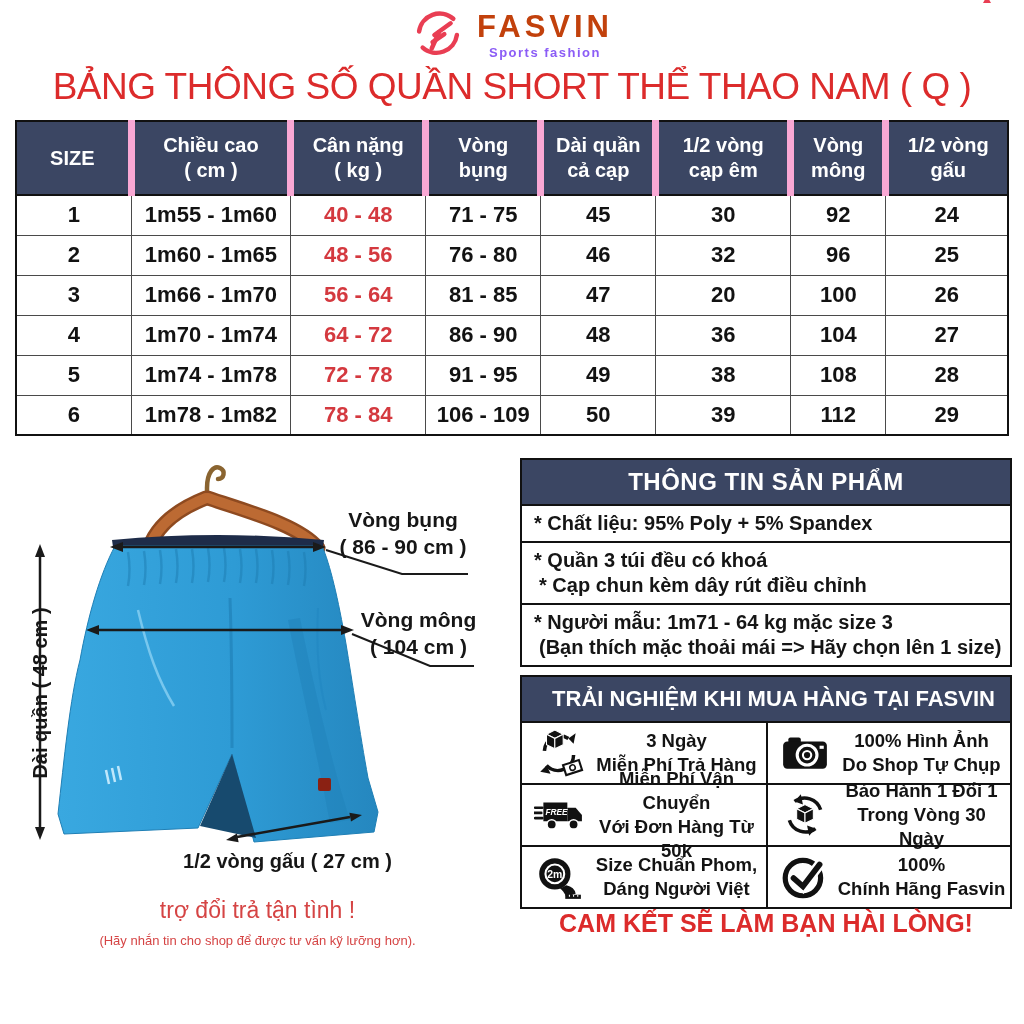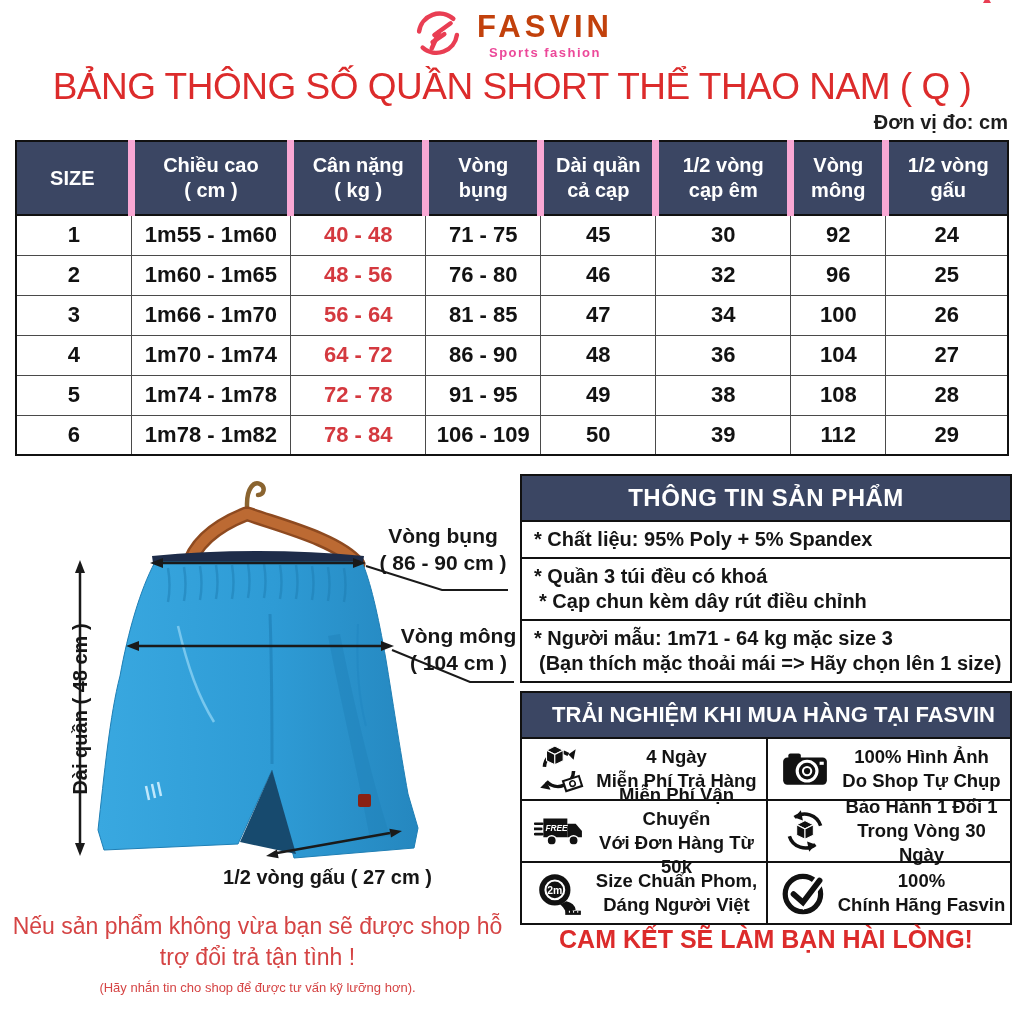--- a/index.html
+++ b/index.html
@@ -5,41 +5,41 @@
   * { margin:0; padding:0; box-sizing:border-box; }
   html,body { width:1024px; height:1024px; background:#fff; overflow:hidden;
     font-family:"Liberation Sans","DejaVu Sans",sans-serif; }
 
   
   .logo-row { display:flex; justify-content:center; align-items:center; gap:12px; padding-top:8px; height:62px; }
   .logo-text { text-align:center; }
   .brand-name { font-size:31px; font-weight:bold; letter-spacing:4px; color:#c2410c; line-height:1; position:relative; display:inline-block; }
   .brand-accent { position:absolute; top:-8px; right:33px; width:0; height:0;
     border:4px solid transparent; border-bottom:7px solid #E93E53; }
-  .brand-tagline { font-size:13px; font-weight:bold; letter-spacing:1.5px; color:#ec4899; margin-top:3px; }
+  .brand-tagline { font-size:13px; font-weight:bold; letter-spacing:1.5px; color:#8b5cf6; margin-top:3px; }
   .page-title { text-align:center; color:#DC2B2B; font-size:37px; font-weight:400; letter-spacing:-0.5px; margin-top:4px; }
   .unit-note { text-align:right; padding-right:16px; font-size:20px; font-weight:bold; color:#1d1d1d; margin-top:3px; margin-bottom:5px; }
 
   
-  .size-table { width:994px; margin:6px auto; border-collapse:collapse; table-layout:fixed; }
+  .size-table { width:994px; margin:12px auto; border-collapse:collapse; table-layout:fixed; }
   .size-table th { background:#3B4663; color:#fff; font-size:20px; font-weight:bold; height:74px;
     border-left:7px solid #f9a8d4; border-top:2px solid #111; border-bottom:2px solid #111; line-height:1.25; }
   .size-table th:first-child { border-left:2px solid #111; }
   .size-table th:last-child  { border-right:2px solid #111; }
   .size-table td { text-align:center; font-size:22px; font-weight:bold; color:#121212; height:40px;
     border:1px solid #4a4a4a; }
   .size-table td:first-child { border-left:2px solid #111; }
   .size-table td:last-child  { border-right:2px solid #111; }
   .size-table tr:last-child td { border-bottom:2px solid #111; }
   .size-table td.red { color:#D4393F; }
 
   
   .bottom { position:relative; height:554px; margin-top:8px; }
   .figure-col { position:absolute; left:0; top:0; width:515px; }
-  .fig-canvas { position:relative; width:515px; height:445px;margin-left:40px; }
+  .fig-canvas { position:relative; width:515px; height:445px; }
   .fig-canvas svg.shorts { position:absolute; left:0; top:0; }
   .meas { position:absolute; font-weight:bold; color:#161616; text-align:center; line-height:1.3; }
   .lbl-waist  { left:318px; top:58px;  width:170px; font-size:21px; }
   .lbl-hip    { left:336px; top:158px; width:165px; font-size:21px; }
   .lbl-length { left:-75px; top:232px; width:230px; font-size:20px; transform:rotate(-90deg); }
   .lbl-hem    { left:150px; top:400px; width:275px; font-size:20px; }
   .fig-notes { text-align:center; color:#D54444; margin-top:2px; }
   .fig-note-main { font-size:23px; line-height:31px; font-weight:500; }
   .fig-note-sub  { font-size:13px; margin-top:7px; font-weight:500; }
 
@@ -75,21 +75,20 @@
       </g>
     </svg>
     <div class="logo-text">
       <div class="brand-name">FASVIN</div>
       <span class="brand-accent"></span>
       <div class="brand-tagline">Sports fashion</div>
     </div>
   </div>
 
   <h1 class="page-title">BẢNG THÔNG SỐ QUẦN SHORT THỂ THAO NAM ( Q )</h1>
-  <div class="unit-note">Đơn vị đo: cm</div>
 
   <table class="size-table">
       <colgroup>
         <col style="width: 11.6%;">
         <col style="width: 16.1%;">
         <col style="width: 13.6%;">
         <col style="width: 11.6%;">
         <col style="width: 11.6%;">
         <col style="width: 13.6%;">
         <col style="width: 9.6%;">
@@ -150,21 +149,21 @@
           <td>32</td>
           <td>96</td>
           <td>25</td>
         </tr>
         <tr>
           <td>3</td>
           <td>1m66 - 1m70</td>
           <td class="red">56 - 64</td>
           <td>81 - 85</td>
           <td>47</td>
-          <td>34</td>
+          <td>20</td>
           <td>100</td>
           <td>26</td>
         </tr>
         <tr>
           <td>4</td>
           <td>1m70 - 1m74</td>
           <td class="red">64 - 72</td>
           <td>86 - 90</td>
           <td>48</td>
           <td>36</td>
@@ -267,21 +266,20 @@
             <div>( 86 - 90 cm )</div>
         </div>
         <div class="meas lbl-hip">
           <div>Vòng mông</div>
             <div>( 104 cm )</div>
         </div>
         <div class="meas lbl-length">Dài quần ( 48 cm )</div>
         <div class="meas lbl-hem">1/2 vòng gấu ( 27 cm )</div>
       </div>
       <div class="fig-notes">
-        <div class="fig-note-main">Nếu sản phẩm không vừa bạn sẽ được shop hỗ</div>
         <div class="fig-note-main">trợ đổi trả tận tình !</div>
         <div class="fig-note-sub">(Hãy nhắn tin cho shop để được tư vấn kỹ lưỡng hơn).</div>
       </div>
     </div>
 
     <div class="info-col">
       <div class="box info-box">
         <div class="box-header">THÔNG TIN SẢN PHẨM</div>
         <div id="info-rows">
             <div class="info-row">
@@ -312,21 +310,21 @@
    <polygon points="12,6 20,10 20,20 12,16" fill="#111"></polygon>
                     <polygon points="28,6 20,10 20,20 28,16" fill="#111"></polygon>
                   </g>
    <g transform="rotate(-18 37 38)">
                     <rect x="29" y="33" width="16" height="10" fill="#fff" stroke="#111" stroke-width="2"></rect>
    <circle cx="37" cy="38" r="2.6" fill="none" stroke="#111" stroke-width="1.5"></circle>
                   </g>
                 </svg>
               </div>
               <div class="exp-text">
-                <div>4 Ngày</div>
+                <div>3 Ngày</div>
                 <div>Miễn Phí Trả Hàng</div>
               </div>
             </div>
             <div class="exp-cell">
               <div class="exp-icon">
                 <svg viewBox="0 0 48 48" width="50" height="50">
    <rect x="8" y="9" width="12" height="7" rx="2" fill="#111"></rect>
    <rect x="3" y="13" width="42" height="26" rx="4" fill="#111"></rect>
    <circle cx="26" cy="26" r="9.5" fill="none" stroke="#fff" stroke-width="3"></circle>
    <circle cx="26" cy="26" r="4" fill="none" stroke="#fff" stroke-width="2"></circle>

